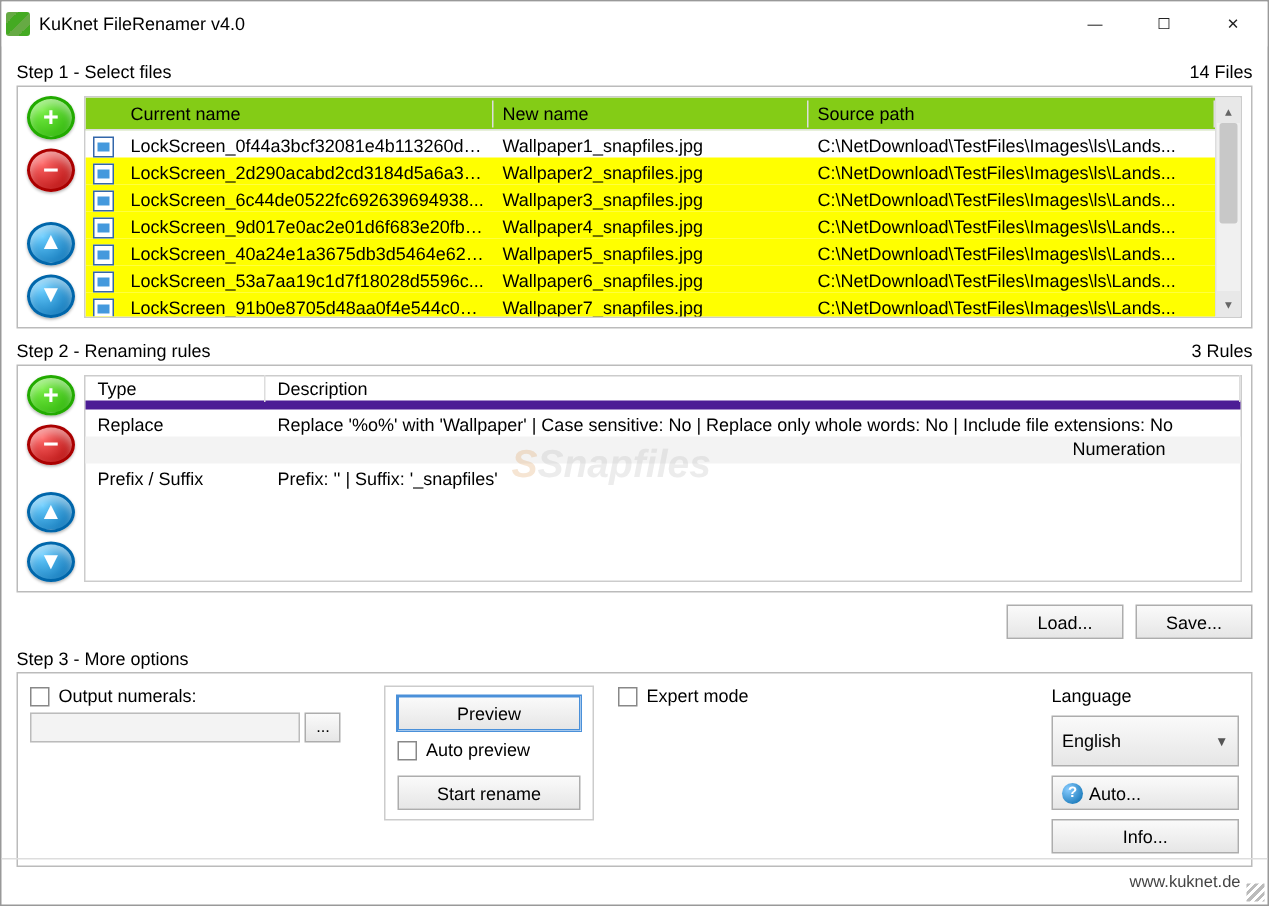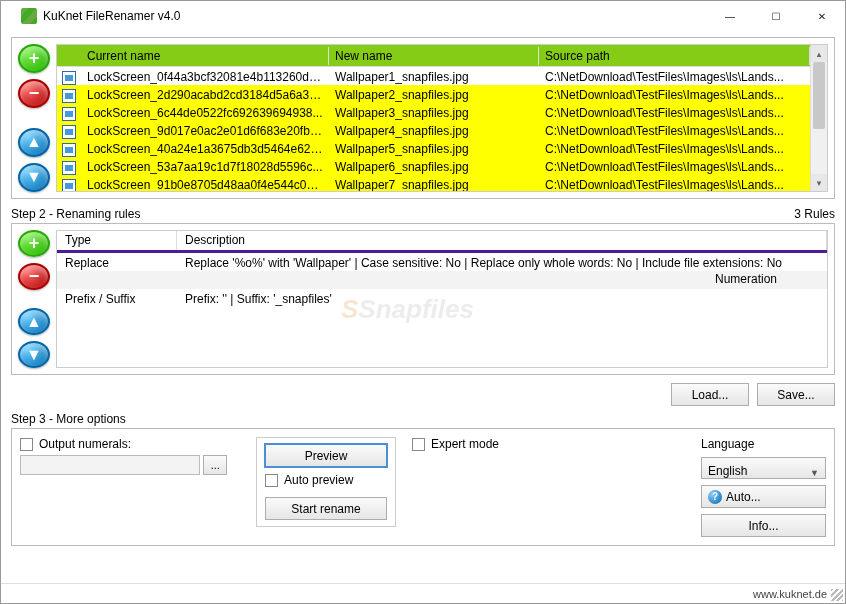--- a/index.html
+++ b/index.html
@@ -10,21 +10,21 @@
     width: 846px;
     height: 604px;
     border: 1px solid #999;
     overflow: hidden;
     position: relative;
   }
   .titlebar {
     height: 30px;
     display: flex;
     align-items: center;
-    padding: 0 0 0 20px;
+    padding: 0 0 0 3px;
     background: #fff;
     color: #000;
   }
   .titlebar .app-icon {
     width: 16px; height: 16px; margin-right: 6px;
     display: inline-block;
     background: linear-gradient(135deg, #6a4 25%, #4a2 25% 50%, #6a4 50% 75%, #4a2 75%);
     border-radius: 2px;
   }
   .title-text { flex: 0 0 auto; }
@@ -88,21 +88,21 @@
   .tr.normal { background: #fff; }
   .scrollbar {
     width: 17px; background: #f0f0f0; border-left: 1px solid #ddd;
     display: flex; flex-direction: column;
   }
   .sb-arrow { height: 17px; background: #e8e8e8; display: flex; align-items: center; justify-content: center; font-size: 9px; color: #666; }
   .sb-track { flex: 1; position: relative; }
   .sb-thumb { position: absolute; top: 0; left: 2px; right: 2px; height: 60%; background: #c8c8c8; border-radius: 2px; }
 
   .rules-table { flex: 1; border: 1px solid #ccc; }
-  .rules-thead { display: flex; border-bottom: 3px solid #4c1d95; height: 22px; }
+  .rules-thead { display: flex; border-bottom: 6px solid #4c1d95; height: 22px; align-items: center; }
   .rth { padding: 2px 8px; border-right: 1px solid #ddd; }
   .rth-type { width: 120px; }
   .rth-desc { flex: 1; }
   .rtr { display: flex; height: 18px; align-items: flex-end; }
   .rtr.alt { background: #f3f3f3; flex-direction: column; }
   .rtd { padding: 1px 8px; }
   .rtd-type { width: 120px; }
   .rtd-desc { flex: 1; white-space: nowrap; overflow: hidden; }
 
   .btn-row-right { display: flex; justify-content: flex-end; gap: 8px; margin-top: 4px; margin-bottom: 6px; }
@@ -131,33 +131,33 @@
     border: 1px solid #adadad; display: inline-flex; align-items: center; justify-content: center;
     font-size: 11px; vertical-align: top;
   }
   .preview-group {
     border: 1px solid #ccc; padding: 6px 8px; width: 140px;
     display: flex; flex-direction: column; gap: 6px;
   }
   .expert-group { flex: 0 0 150px; }
   .lang-group { margin-left: auto; width: 125px; display: flex; flex-direction: column; gap: 6px; }
   .select {
-    height: 22px; border: 1px solid #adadad; background: linear-gradient(#fafafa,#e6e6e6);
-    display: flex; align-items: flex-end; padding: 0 6px; justify-content: space-between;
+    height: 34px; border: 1px solid #adadad; background: linear-gradient(#fafafa,#e6e6e6);
+    display: flex; align-items: center; padding: 0 6px; justify-content: space-between;
   }
   .select .caret { font-size: 9px; color: #555; }
   .help-btn-icon {
     width: 14px; height: 14px; border-radius: 50%;
     background: radial-gradient(circle at 30% 30%, #8cf, #06a);
     color: #fff; font-size: 10px; font-weight: bold;
     display: inline-flex; align-items: center; justify-content: center;
     margin-right: 4px;
   }
   .statusbar {
-    position: absolute; bottom: 0; left: 0; right: 0; height: 20px;
+    position: absolute; bottom: 0; left: 0; right: 0; height: 31px;
     border-top: 1px solid #ddd; display: flex; justify-content: flex-end;
     align-items: center; padding: 0 18px; font-size: 11px; color: #444;
   }
   .resize-grip {
     position: absolute; right: 2px; bottom: 2px; width: 12px; height: 12px;
     background: repeating-linear-gradient(135deg, #bbb 0 2px, transparent 2px 4px);
   }
   .watermark {
     position: absolute; top: 293px; left: 340px;
     font-size: 26px; font-style: italic; font-weight: bold;
@@ -174,20 +174,24 @@
   <span class="title-spacer"></span>
   <div class="win-controls">
     <div class="win-btn">—</div>
     <div class="win-btn">☐</div>
     <div class="win-btn">✕</div>
   </div>
 </div>
 
 <div class="content">
 
+  <div class="step-header">
+    <span>Step 1 - Select files</span>
+    <span>14 Files</span>
+  </div>
   <div class="panel-wrap" style="height:162px;">
     <div class="side-buttons">
       <div class="round-btn btn-add">+</div>
       <div class="round-btn btn-remove">−</div>
       <div class="side-gap"></div>
       <div class="round-btn btn-up">▲</div>
       <div class="round-btn btn-down">▼</div>
     </div>
     <div class="file-table">
       <div class="file-table-inner">

